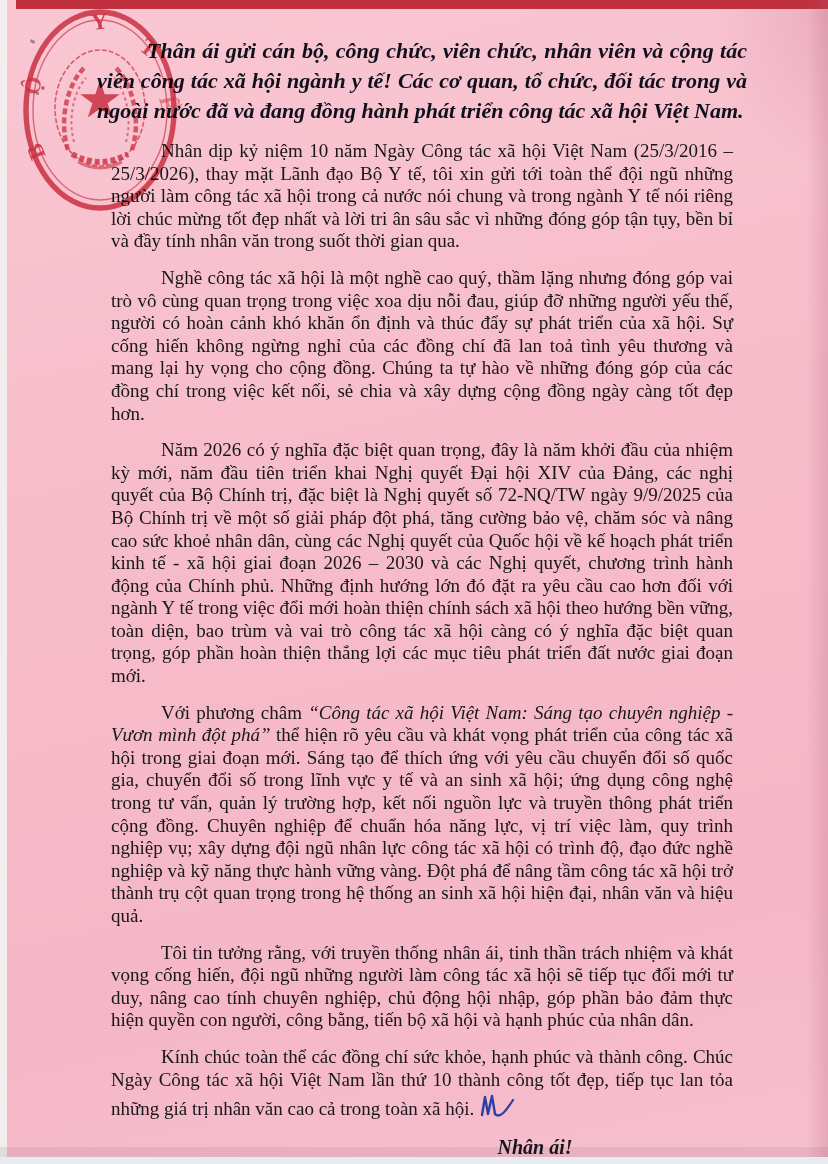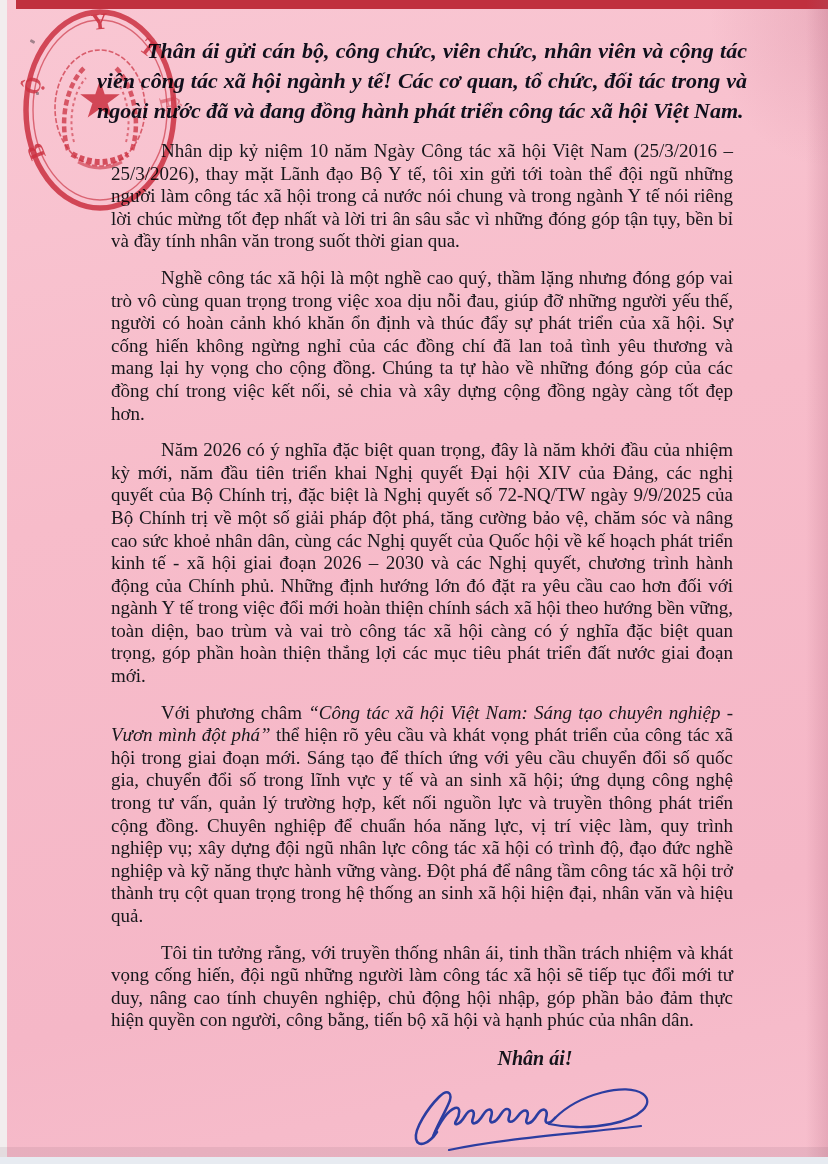--- a/index.html
+++ b/index.html
@@ -86,20 +86,24 @@
   <div class="speck" style="left:30px;top:40px;width:5px;height:3px;transform:rotate(28deg);"></div>
   <div class="speck" style="left:36px;top:92px;width:3px;height:3px;"></div>
 
   <div class="letter-body">
     <p class="salutation">Thân ái gửi cán bộ, công chức, viên chức, nhân viên và cộng tác viên công tác xã hội ngành y tế! Các cơ quan, tổ chức, đối tác trong và ngoài nước đã và đang đồng hành phát triển công tác xã hội Việt Nam.</p>
     <p class="para">Nhân dịp kỷ niệm 10 năm Ngày Công tác xã hội Việt Nam (25/3/2016 – 25/3/2026), thay mặt Lãnh đạo Bộ Y tế, tôi xin gửi tới toàn thể đội ngũ những người làm công tác xã hội trong cả nước nói chung và trong ngành Y tế nói riêng lời chúc mừng tốt đẹp nhất và lời tri ân sâu sắc vì những đóng góp tận tụy, bền bỉ và đầy tính nhân văn trong suốt thời gian qua.</p>
     <p class="para">Nghề công tác xã hội là một nghề cao quý, thầm lặng nhưng đóng góp vai trò vô cùng quan trọng trong việc xoa dịu nỗi đau, giúp đỡ những người yếu thế, người có hoàn cảnh khó khăn ổn định và thúc đẩy sự phát triển của xã hội. Sự cống hiến không ngừng nghỉ của các đồng chí đã lan toả tình yêu thương và mang lại hy vọng cho cộng đồng. Chúng ta tự hào về những đóng góp của các đồng chí trong việc kết nối, sẻ chia và xây dựng cộng đồng ngày càng tốt đẹp hơn.</p>
     <p class="para">Năm 2026 có ý nghĩa đặc biệt quan trọng, đây là năm khởi đầu của nhiệm kỳ mới, năm đầu tiên triển khai Nghị quyết Đại hội XIV của Đảng, các nghị quyết của Bộ Chính trị, đặc biệt là Nghị quyết số 72-NQ/TW ngày 9/9/2025 của Bộ Chính trị về một số giải pháp đột phá, tăng cường bảo vệ, chăm sóc và nâng cao sức khoẻ nhân dân, cùng các Nghị quyết của Quốc hội về kế hoạch phát triển kinh tế - xã hội giai đoạn 2026 – 2030 và các Nghị quyết, chương trình hành động của Chính phủ. Những định hướng lớn đó đặt ra yêu cầu cao hơn đối với ngành Y tế trong việc đổi mới hoàn thiện chính sách xã hội theo hướng bền vững, toàn diện, bao trùm và vai trò công tác xã hội càng có ý nghĩa đặc biệt quan trọng, góp phần hoàn thiện thắng lợi các mục tiêu phát triển đất nước giai đoạn mới.</p>
     <p class="para"><span>Với phương châm </span><span class="quote">“Công tác xã hội Việt Nam: Sáng tạo chuyên nghiệp - Vươn mình đột phá”</span><span> thể hiện rõ yêu cầu và khát vọng phát triển của công tác xã hội trong giai đoạn mới. Sáng tạo để thích ứng với yêu cầu chuyển đổi số quốc gia, chuyển đổi số trong lĩnh vực y tế và an sinh xã hội; ứng dụng công nghệ trong tư vấn, quản lý trường hợp, kết nối nguồn lực và truyền thông phát triển cộng đồng. Chuyên nghiệp để chuẩn hóa năng lực, vị trí việc làm, quy trình nghiệp vụ; xây dựng đội ngũ nhân lực công tác xã hội có trình độ, đạo đức nghề nghiệp và kỹ năng thực hành vững vàng. Đột phá để nâng tầm công tác xã hội trở thành trụ cột quan trọng trong hệ thống an sinh xã hội hiện đại, nhân văn và hiệu quả.</span></p>
     <p class="para">Tôi tin tưởng rằng, với truyền thống nhân ái, tinh thần trách nhiệm và khát vọng cống hiến, đội ngũ những người làm công tác xã hội sẽ tiếp tục đổi mới tư duy, nâng cao tính chuyên nghiệp, chủ động hội nhập, góp phần bảo đảm thực hiện quyền con người, công bằng, tiến bộ xã hội và hạnh phúc của nhân dân.</p>
+    <p class="para"><span>Kính chúc toàn thể các đồng chí sức khỏe, hạnh phúc và thành công. Chúc Ngày Công tác xã hội Việt Nam lần thứ 10 thành công tốt đẹp, tiếp tục lan tỏa những giá trị nhân văn cao cả trong toàn xã hội.</span><svg class="ink-mark" width="40" height="30" viewBox="0 0 40 30">
+        <path d="M6,24 L9,6 L12,23 L16,5 L19,23" fill="none" stroke="#2e3fa3" stroke-width="2.4" stroke-linecap="round" stroke-linejoin="round"></path>
+        <path d="M19,23 C24,28 30,20 37,9" fill="none" stroke="#2e3fa3" stroke-width="2.2" stroke-linecap="round"></path>
+      </svg></p>
 
     <div class="signoff">
       <p class="closing">Nhân ái!</p>
       <div class="signature-wrap">
         <svg width="262" height="84" viewBox="0 0 262 84">
           <g fill="none" stroke="#2c3da0" stroke-width="2.6" stroke-linecap="round" stroke-linejoin="round">
             <path d="M34,58 C26,70 15,74 13,65 C11,55 25,34 36,23 C45,14 51,19 45,31 C39,44 32,56 30,63"></path>
             <path d="M30,63 C38,46 46,36 52,34 C58,32 57,41 53,47 C50,52 56,52 62,42 C67,34 73,35 70,44 C67,52 74,51 80,41 C85,33 91,34 88,43 C85,51 92,50 98,40 C103,32 109,34 106,43 C104,49 109,50 115,42 C121,34 127,35 124,44 C121,52 128,51 134,41 C139,33 146,34 143,44 C141,51 147,50 152,44"></path>
             <path d="M152,44 C176,20 224,8 240,20 C252,29 238,44 208,50 C184,55 160,53 146,50" stroke-width="2.3"></path>
             <path d="M46,76 C100,64 190,58 238,52" stroke-width="2.2"></path>

